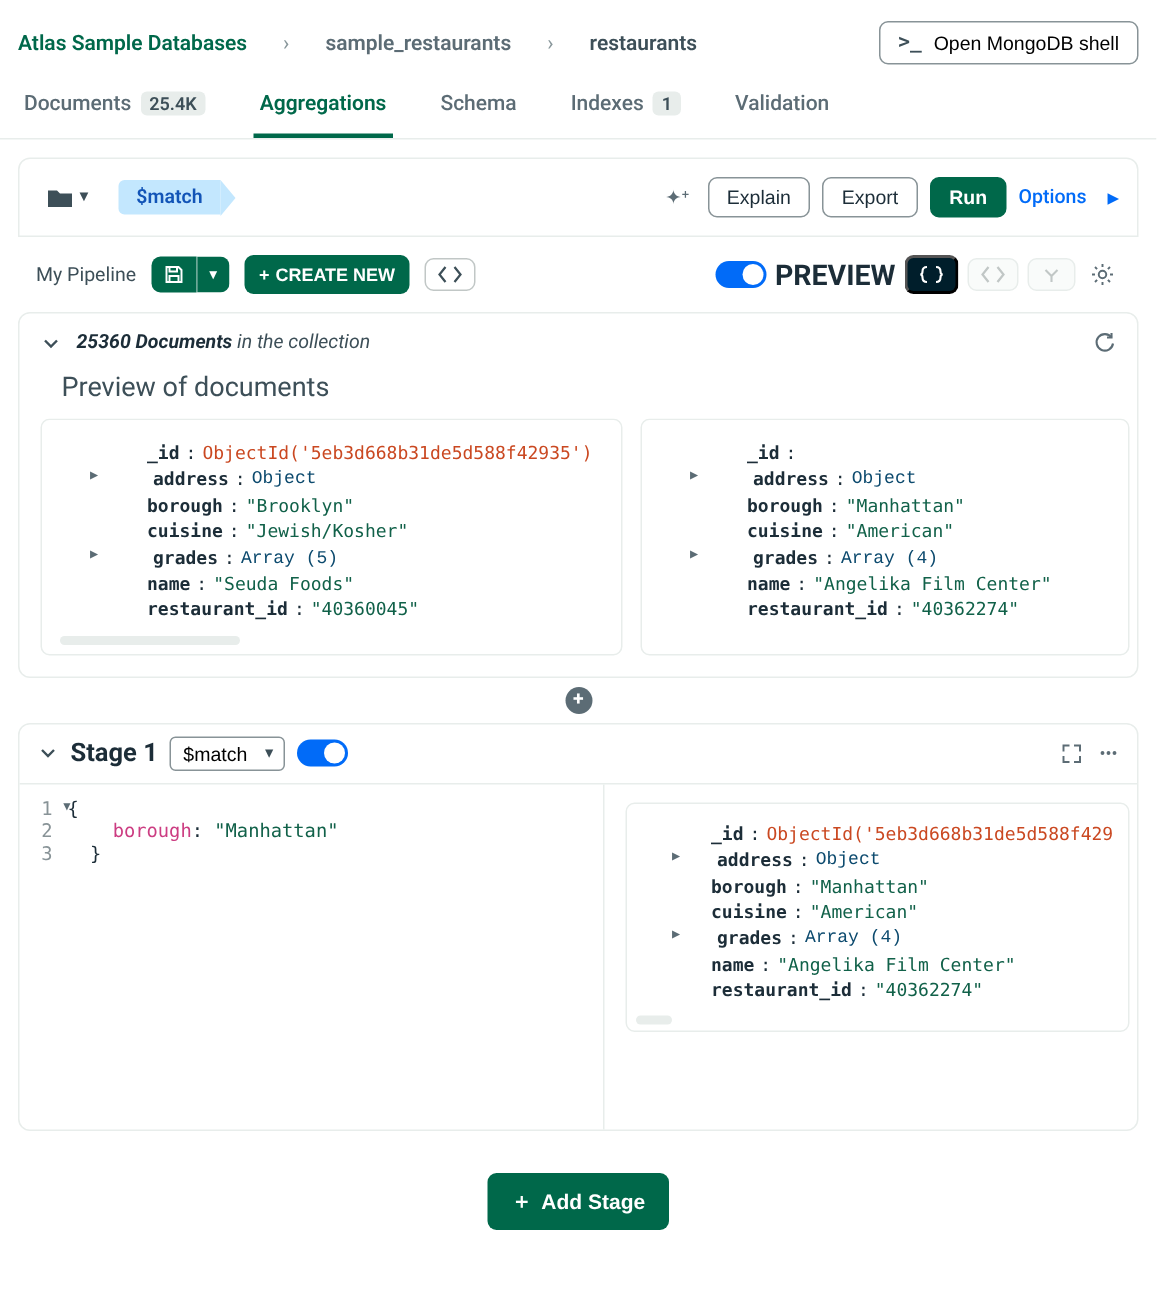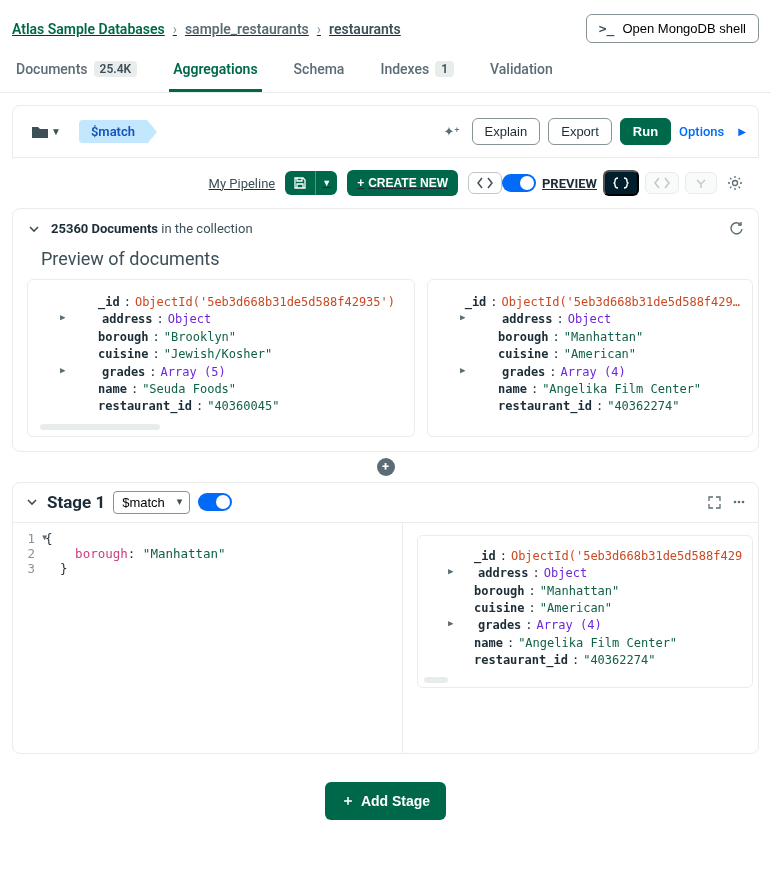--- a/index.html
+++ b/index.html
@@ -1,20 +1,20 @@
 <!DOCTYPE html>
 <html><head>
 <meta charset="utf-8">
 <style>
   * { box-sizing: border-box; margin: 0; padding: 0; }
   body { font-family: -apple-system, BlinkMacSystemFont, "Segoe UI", Roboto, sans-serif; font-size: 13px; color: #1C2D38; background: #fff; width: 771px; }
   
   
   .header-row { display: flex; align-items: center; justify-content: space-between; padding: 14px 12px 8px; }
-  .breadcrumb { display: flex; align-items: center; gap: 8px; font-size: 14px; font-weight: 600; text-decoration: underline; }
+  .breadcrumb { display: flex; align-items: center; gap: 24px; font-size: 14px; font-weight: 600; }
   .bc-root { color: #00684A; }
   .bc-sep { color: #89979B; font-weight: 400; }
   .bc-mid { color: #5C6C75; }
   .bc-last { color: #3D4F58; }
   .shell-btn { display: flex; align-items: center; gap: 8px; border: 1px solid #889397; border-radius: 6px; padding: 6px 12px; font-size: 13px; font-weight: 500; background: #fff; cursor: pointer; }
   .shell-icon { font-family: monospace; font-weight: bold; color: #3D4F58; }
   
   
   .tabs { display: flex; gap: 28px; padding: 0 12px; border-bottom: 1px solid #E8EDEB; }
   .tab { padding: 10px 4px 12px; font-size: 14px; font-weight: 500; color: #5C6C75; cursor: pointer; display: flex; align-items: center; gap: 6px; border-bottom: 3px solid transparent; }
@@ -28,56 +28,56 @@
   .match-pill { background: #C3E7FE; color: #1254B7; padding: 4px 12px; font-weight: 600; font-size: 13px; position: relative; border-radius: 4px 0 0 4px; margin-left: 6px; }
   .match-pill::after { content: ""; position: absolute; right: -10px; top: 0; border-left: 10px solid #C3E7FE; border-top: 12px solid transparent; border-bottom: 12px solid transparent; }
   .toolbar-right { display: flex; align-items: center; gap: 8px; }
   .ai-icon { color: #5C6C75; cursor: pointer; padding: 4px; }
   .btn { border: 1px solid #889397; border-radius: 6px; padding: 5px 12px; font-size: 13px; font-weight: 500; background: #fff; cursor: pointer; color: #1C2D38; }
   .btn-run { background: #00684A; color: #fff; border-color: #00684A; font-weight: 600; }
   .options-link { color: #016BF8; font-weight: 500; cursor: pointer; display: flex; align-items: center; gap: 14px; }
   .caret-r { font-size: 10px; }
   
   
-  .pipeline-bar { display: flex; align-items: center; justify-content: flex-end; padding: 12px; margin: 0 12px; text-decoration: underline; }
+  .pipeline-bar { display: flex; align-items: center; justify-content: space-between; padding: 12px; margin: 0 12px; }
   .pipeline-left { display: flex; align-items: center; gap: 10px; }
   .pipe-label { font-size: 13px; color: #3D4F58; }
   .save-group { display: flex; }
   .save-btn { background: #00684A; color: #fff; border: none; padding: 5px 8px; border-radius: 6px 0 0 6px; cursor: pointer; display: flex; align-items: center; }
   .save-dd { background: #00684A; color: #fff; border: none; border-left: 1px solid rgba(255,255,255,0.3); padding: 5px 6px; border-radius: 0 6px 6px 0; cursor: pointer; display: flex; align-items: center; }
   .create-btn { background: #00684A; color: #fff; border: none; padding: 6px 10px; border-radius: 6px; font-weight: 700; font-size: 12px; cursor: pointer; display: flex; align-items: center; gap: 4px; }
   .code-toggle-btn { border: 1px solid #C1C7C6; border-radius: 6px; padding: 4px 8px; cursor: pointer; background: #fff; color: #3D4F58; }
   .pipeline-right { display: flex; align-items: center; gap: 6px; }
   .toggle { width: 34px; height: 18px; background: #016BF8; border-radius: 9px; position: relative; cursor: pointer; }
   .toggle::after { content: ""; position: absolute; width: 14px; height: 14px; background: #fff; border-radius: 50%; top: 2px; right: 2px; }
-  .preview-lbl { font-weight: 700; font-size: 13px; }
+  .preview-lbl { font-weight: 700; font-size: 19px; }
   .view-active { background: #001E2B; color: #fff; border-radius: 6px; padding: 5px 8px; cursor: pointer; }
   .view-inactive { background: #F9FBFA; border: 1px solid #E8EDEB; border-radius: 6px; padding: 4px 8px; cursor: pointer; color: #889397; }
   .gear-btn { padding: 4px; cursor: pointer; color: #5C6C75; }
   
   
   .panel { border: 1px solid #E8EDEB; border-radius: 8px; margin: 0 12px 10px; }
-  .panel-head { display: flex; align-items: flex-start; justify-content: space-between; padding: 12px 14px; }
+  .panel-head { display: flex; align-items: flex-start; justify-content: space-between; padding: 12px 14px; font-style: italic; }
   .panel-head-left { display: flex; align-items: center; gap: 10px; }
   .chev { cursor: pointer; color: #3D4F58; transform: rotate(0); }
   .doc-count { font-weight: 700; }
   .doc-rest { color: #3D4F58; }
   .refresh { cursor: pointer; color: #5C6C75; }
   .preview-label { padding: 0 16px 10px 28px; color: #3D4F58; font-size: 18px; }
   .doc-cards { display: flex; gap: 12px; padding: 0 14px 14px; overflow: hidden; }
   .doc-card { border: 1px solid #E8EDEB; border-radius: 6px; padding: 14px 12px 20px; flex: 0 0 388px; font-family: "Menlo", "Consolas", monospace; font-size: 12px; line-height: 1.45; overflow: hidden; position: relative; }
   .doc-card.narrow { flex: 0 0 326px; }
   .kv { display: flex; gap: 4px; white-space: nowrap; margin-left: 20px; }
   .kv .tri { width: 12px; color: #5C6C75; font-size: 9px; }
   .kv .indent { width: 34px; }
   .k { font-weight: 700; }
   .col { color: #1C2D38; }
   .oid { color: #CA4821; }
   .str { color: #116149; }
-  .typ { color: #6d28d9; }
+  .typ { color: #0c4a6e; font-family: Liberation Mono, monospace; }
   .scroll-thumb { position: absolute; bottom: 6px; left: 12px; width: 120px; height: 6px; background: #E8EDEB; border-radius: 3px; }
   .scroll-thumb.small { left: 6px; width: 24px; bottom: 4px; }
   
   
   .add-between { display: flex; justify-content: center; margin: -4px 0 6px; }
   .add-circle { width: 18px; height: 18px; background: #5C6C75; border-radius: 50%; color: #fff; display: flex; align-items: center; justify-content: center; font-size: 13px; font-weight: bold; cursor: pointer; }
   
   
   .stage { border: 1px solid #E8EDEB; border-radius: 8px; margin: 0 12px; }
   .stage-head { display: flex; align-items: center; justify-content: space-between; padding: 8px 12px; border-bottom: 1px solid #E8EDEB; }
@@ -280,21 +280,20 @@
           <span class="str">"40360045"</span>
         </div>
       <div class="scroll-thumb"></div>
     </div>
 
     <div class="doc-card narrow">
       <div class="kv">
           <span class="indent"></span>
           <span class="k">_id</span>
           <span class="col">: </span>
-          <span class="oid">ObjectId('5eb3d668b31de5d588f429…</span>
         </div>
       <div class="kv">
           <span class="tri">▶</span>
           <span style="width:22px;"></span>
           <span class="k">address</span>
           <span class="col"> : </span>
           <span class="typ">Object</span>
         </div>
       <div class="kv">
           <span class="indent"></span>

